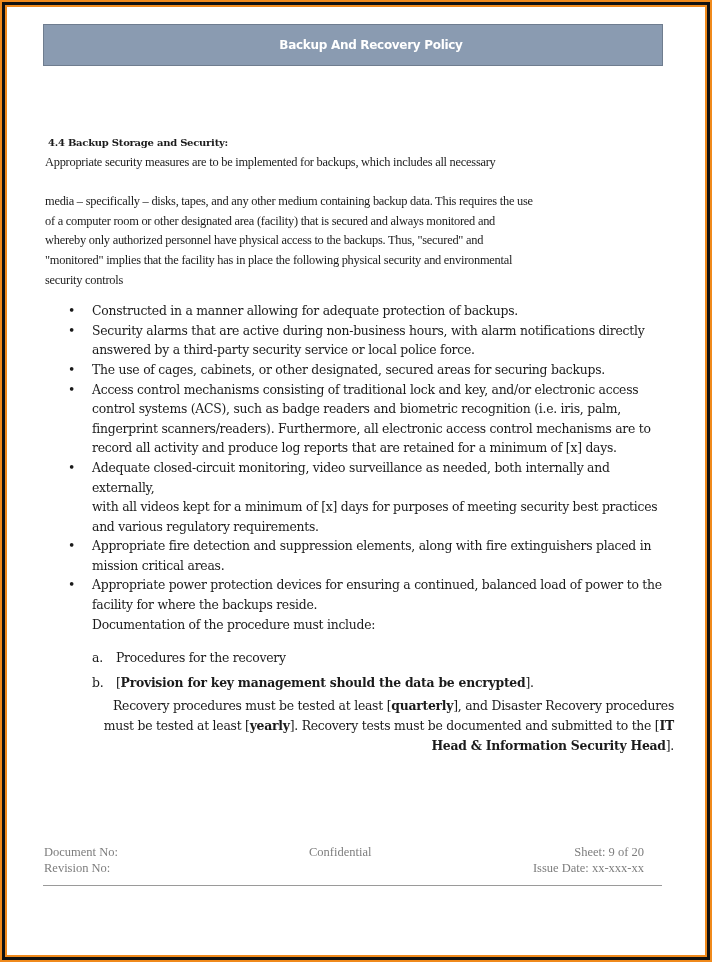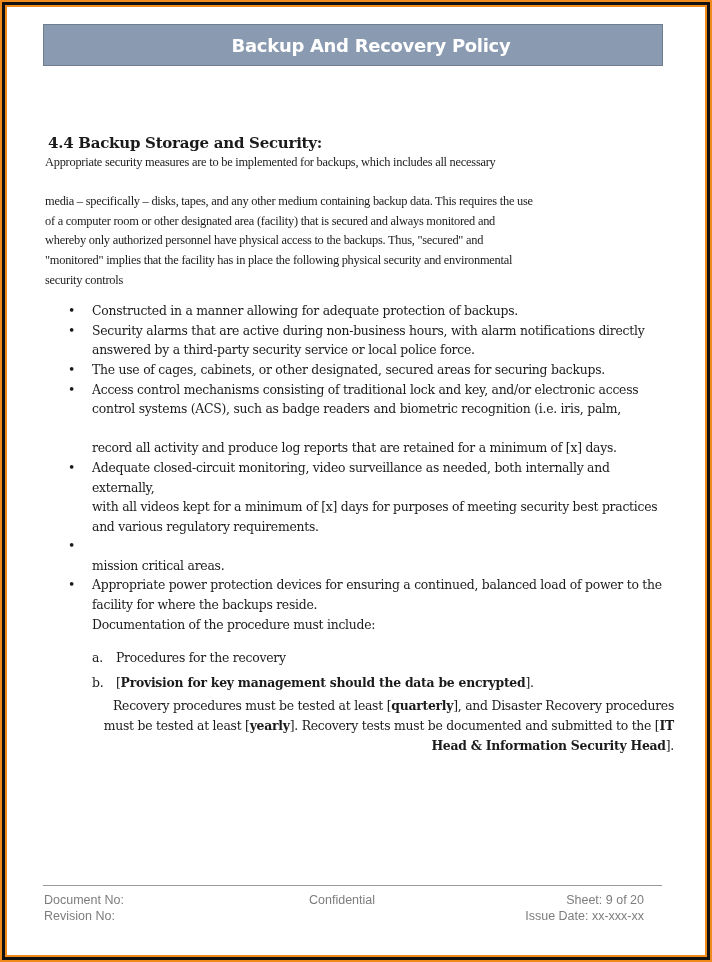--- a/index.html
+++ b/index.html
@@ -23,43 +23,43 @@
     }
     .page { position: absolute; left: 7px; top: 7px; right: 7px; bottom: 7px; background: #fff; }
 
     .title-bar {
       position: absolute; left: 43px; top: 24px; width: 620px; height: 42px;
       background: #8a9bb1; border: 1px solid #6f7d8f; box-sizing: border-box;
       display: flex; align-items: center; justify-content: center;
     }
     .title-bar span {
       font-family: "DejaVu Sans", "Liberation Sans", sans-serif;
-      font-weight: bold; font-size: 18px; color: #ffffff; letter-spacing: -0.3px;
+      font-weight: bold; font-size: 12px; color: #ffffff; letter-spacing: -0.3px;
       padding-left: 36px;
     }
 
     .content { position: absolute; left: 44px; top: 134px; width: 630px; font-size: 12.4px; line-height: 19.6px; letter-spacing: -0.25px; }
-    .h44 { font-weight: bold; font-size: 15px; margin: 0 0 0 4px; line-height: 18px; }
+    .h44 { font-weight: bold; font-size: 10px; margin: 0 0 0 4px; line-height: 18px; }
     .para { margin: 1px; font-family: Liberation Serif, serif; }
     .bullets { list-style: none; margin: 11px 0 0 0; padding: 0; }
     .bullets li { position: relative; padding-left: 48px; }
     .bullets li .dot { position: absolute; left: 24px; top: 0; }
     .h45 { font-weight: bold; font-size: 13.6px; margin: 16px 0 0 18px; line-height: 17px; }
     .indent { margin-left: 48px; }
     .doc-line { margin-top: 0; }
     .alpha { list-style: none; margin: 14px 0 0 48px; padding: 0; }
     .alpha li { position: relative; padding-left: 24px; margin-bottom: 5px; }
     .alpha li .mark { position: absolute; left: 0; top: 0; }
     .recovery { margin: 0 0 0 48px; text-align: right; }
     b { font-weight: bold; }
     .link-underline { text-decoration-color: #4a78c2; }
 
     .footer-rule { position: absolute; left: 43px; top: 885px; width: 619px; height: 1px; background: #9a9a9a; }
     .footer {
-      position: absolute; top: 892px; font-family: Liberation Sans, sans-serif;
+      position: absolute; top: 844px; font-family: Liberation Serif, serif;
       font-size: 12.5px; color: #7d7d7d; line-height: 16px;
     }
     .footer.left { left: 44px; }
     .footer.center { left: 309px; }
     .footer.right { right: 68px; text-align: right; }
   </style>
 </head>
 <body>
 
 <div class="frame-outer"></div>
@@ -94,32 +94,32 @@
       <span>answered by a third-party security service or local police force.</span>
     </li>
     <li>
       <span class="dot">•</span>
       <span>The use of cages, cabinets, or other designated, secured areas for securing backups.</span>
     </li>
     <li>
       <span class="dot">•</span>
       <span> Access control mechanisms consisting of traditional lock and key, and/or electronic access</span><br>
       <span>control systems (ACS), such as badge readers and biometric </span><span class="link-underline">recognition </span><span> (i.e.  iris, palm,</span><br>
-      <br>
+      <span>fingerprint scanners/readers). Furthermore, all electronic access control mechanisms are to</span><br>
       <span>record all activity and produce log reports that are retained for a minimum of [x] days.</span>
     </li>
     <li>
       <span class="dot">•</span>
       <span>Adequate closed-circuit monitoring, video surveillance as needed, both internally and externally,</span><br>
       <span>with all videos kept for a minimum of [x] days for purposes of meeting security best practices</span><br>
       <span>and various regulatory requirements.</span>
     </li>
     <li>
       <span class="dot">•</span>
-      <br>
+      <span>Appropriate fire detection and suppression elements, along with fire extinguishers placed in</span><br>
       <span>mission critical areas.</span>
     </li>
     <li>
       <span class="dot">•</span>
       <span> Appropriate power protection devices for ensuring a continued, balanced load of power to the</span><br>
       <span>facility for where the backups reside.</span>
     </li>
   </ul>
 
   <div class="indent doc-line">Documentation of the procedure must include:</div>

